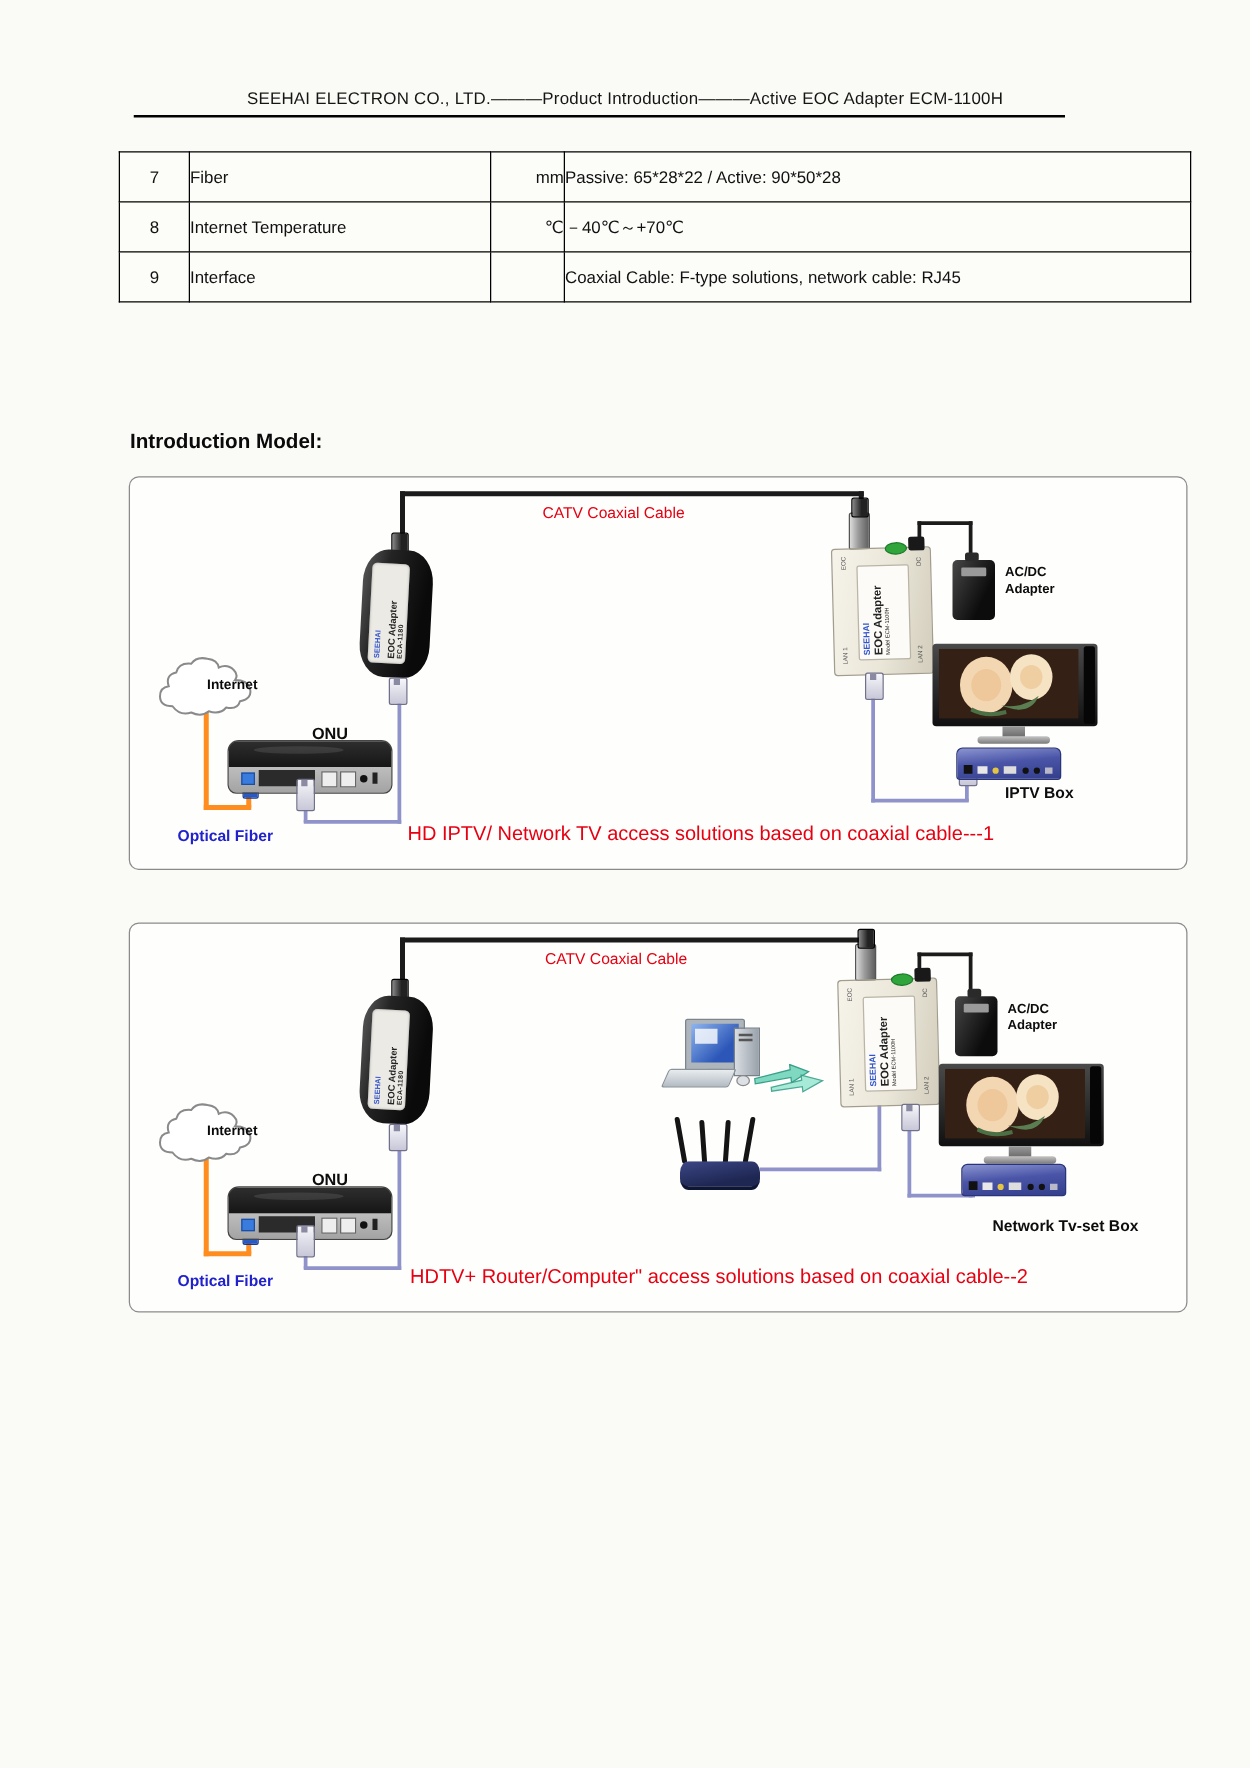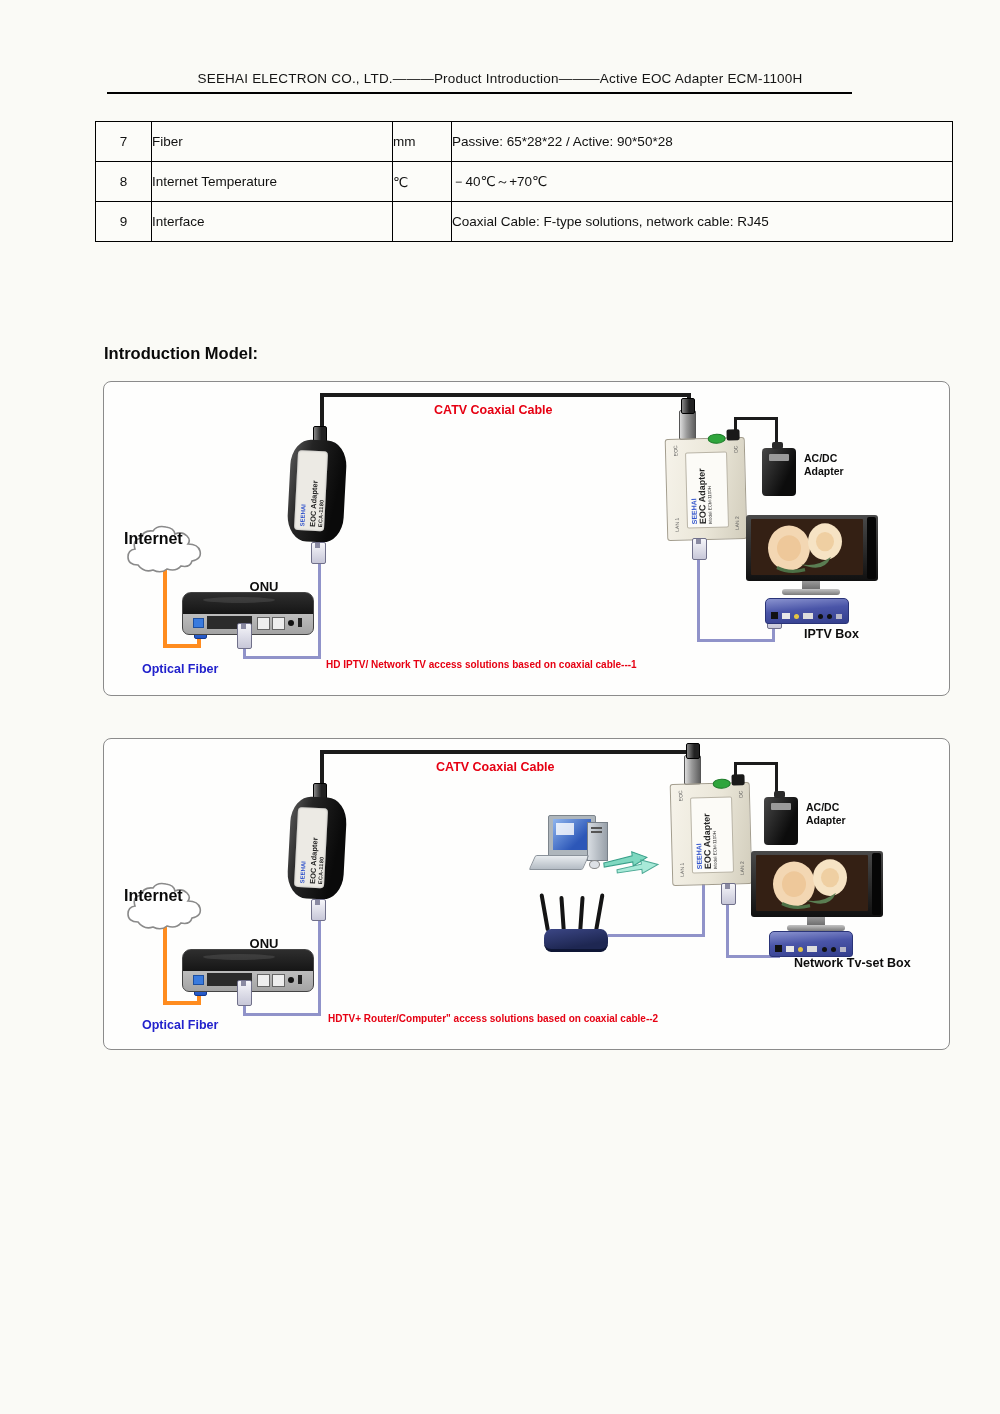--- a/index.html
+++ b/index.html
@@ -7,34 +7,34 @@
        font-family:"Liberation Sans","DejaVu Sans",sans-serif;color:#111;overflow:hidden}
   .abs{position:absolute}
   
   .hdr-title{position:absolute;top:71px;left:0;width:100%;text-align:center;font-size:13.5px;color:#151515;letter-spacing:.2px}
   .hdr-rule{position:absolute;left:107px;top:92px;width:745px;height:0;border-top:2px solid #000}
   
   table.spec{position:absolute;left:95px;top:121px;width:853px;border-collapse:collapse;table-layout:fixed;font-size:13.5px}
   table.spec td{border:1.6px solid #000;height:39px;padding:0;vertical-align:middle;background:#fcfcf9}
   td.c-num{width:55px;text-align:center}
   td.c-name{width:240px;padding-left:12px}
-  td.c-unit{width:58px;text-align:left}
+  td.c-unit{width:58px;text-align:right}
   td.c-val{width:500px;padding-left:10px;white-space:pre-wrap}
   .section-heading{position:absolute;left:104px;top:344px;font-size:16.5px;font-weight:bold;color:#0a0a0a}
   
   .panel{position:absolute;left:103px;width:845px;background:#fefefd;border:1px solid #8b8b8b;border-radius:8px;overflow:hidden}
   #panel1{top:381px;height:313px}
   #panel2{top:738px;height:310px}
   .cable{position:absolute}
   .coax{background:#1b1b1b}
   .lan{background:#9093c9}
   .fiber{background:#ff8c1f}
-  .redlbl{position:absolute;color:#e60012;font-weight:bold;white-space:nowrap}
+  .redlbl{position:absolute;color:#e60012;font-weight:normal;white-space:nowrap}
   .catv{font-size:12.5px}
-  .caption{font-size:10px}
+  .caption{font-size:16px}
   .bluelbl{position:absolute;color:#2222cc;font-weight:bold;white-space:nowrap;font-size:12.5px}
   .blklbl{position:absolute;color:#0d0d0d;font-weight:bold;white-space:nowrap;font-size:12.5px}
   .rj45{position:absolute;width:13px;height:20px;background:linear-gradient(#f6f6fa,#c7c7d8);border:1px solid #70708a;border-radius:2px}
   .rj45::after{content:"";position:absolute;left:3px;top:0;width:5px;height:5px;background:#8a8aa2}
   .fplug{position:absolute;width:11px;height:20px;background:linear-gradient(#4c86ef,#2356c4);border:1px solid #16398c;border-radius:2px}
   .fcon{position:absolute;width:12px;height:16px;background:linear-gradient(90deg,#888,#222 60%);border:1px solid #000;border-radius:2px}
   .silver{position:absolute;width:15px;height:28px;background:linear-gradient(90deg,#dcdcdc,#9a9a9a 45%,#5f5f5f);border:1px solid #555;border-radius:2px}
   .vtext{writing-mode:vertical-rl;transform:rotate(180deg)}
   .vtext span{display:block;white-space:nowrap}
   
@@ -82,21 +82,21 @@
   .mon i::after{content:"";position:absolute;left:3px;top:4px;width:18px;height:12px;background:rgba(255,255,255,.8)}
   .tower{position:absolute;left:55px;top:7px;width:19px;height:37px;background:linear-gradient(90deg,#d8dde2,#99a1aa);border:1px solid #788089}
   .tower::after{content:"";position:absolute;left:3px;top:4px;width:11px;height:2px;background:#555;box-shadow:0 4px 0 #555}
   .kbd{position:absolute;left:0px;top:40px;width:52px;height:13px;background:linear-gradient(#e8ecef,#b4bcc4);border:1px solid #8a929a;transform:skewX(-24deg);border-radius:2px}
   .mouse{position:absolute;left:57px;top:45px;width:9px;height:7px;background:#dde1e6;border:1px solid #888;border-radius:50%}
   
   .antenna{position:absolute;width:4px;height:38px;background:#141414;border-radius:2px;transform-origin:50% 100%}
   .routerbody{position:absolute;left:4px;top:38px;width:64px;height:20px;border-radius:7px/9px;
     background:linear-gradient(170deg,#3c4786,#1e2752 75%);border-bottom:3px solid #0e1635}
   
-  .cloudtxt{position:absolute;left:0;top:5px;width:100%;text-align:left;font-size:16px;font-weight:bold;color:#0a0a0a}
+  .cloudtxt{position:absolute;left:0;top:17px;width:100%;text-align:right;font-size:11px;font-weight:bold;color:#0a0a0a}
 </style>
 </head>
 <body>
 
 <div class="hdr-title">SEEHAI ELECTRON CO., LTD.———Product Introduction———Active EOC Adapter ECM-1100H</div>
 <div class="hdr-rule"></div>
 
 <table class="spec">
   <tbody>
   <tr>
@@ -382,16 +382,16 @@
     <div class="stbbody">
       <span style="left:5px;width:7px;height:7px;background:#111"></span>
       <span style="left:16px;width:8px;height:6px;background:#e8e8e8"></span>
       <span style="left:28px;width:5px;height:5px;background:#e3c443;border-radius:50%"></span>
       <span style="left:37px;width:10px;height:6px;background:#ddd"></span>
       <span style="left:52px;width:5px;height:5px;background:#111;border-radius:50%"></span>
       <span style="left:61px;width:5px;height:5px;background:#111;border-radius:50%"></span>
       <span style="left:70px;width:6px;height:5px;background:#b8b8c8"></span>
     </div>
   </div>
-  <div class="blklbl" style="left:690px;top:217px">Network Tv-set Box</div>
+  <div class="blklbl" style="left:690px;top:235px">Network Tv-set Box</div>
 
   <div class="redlbl caption" style="left:224px;top:274px">HDTV+ Router/Computer" access solutions based on coaxial cable--2</div>
 </div>
 
 </body></html>

